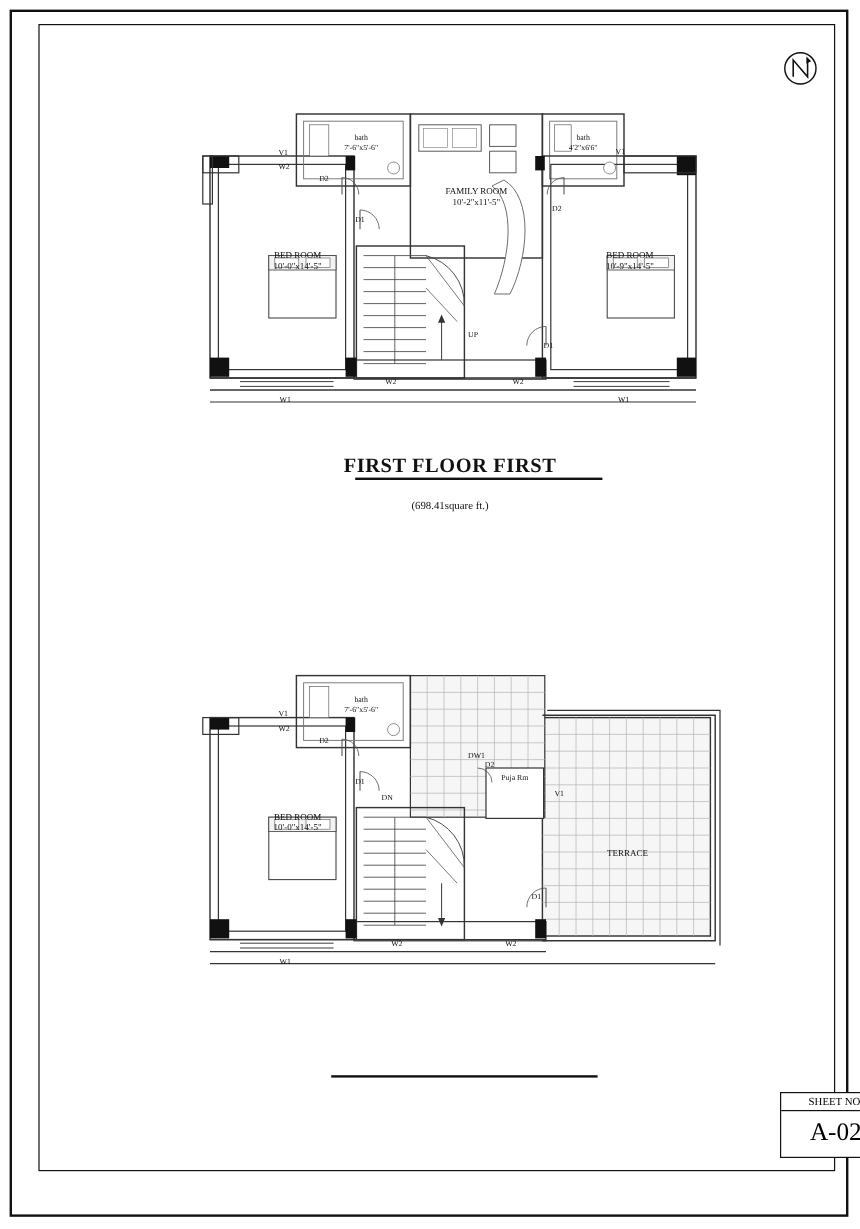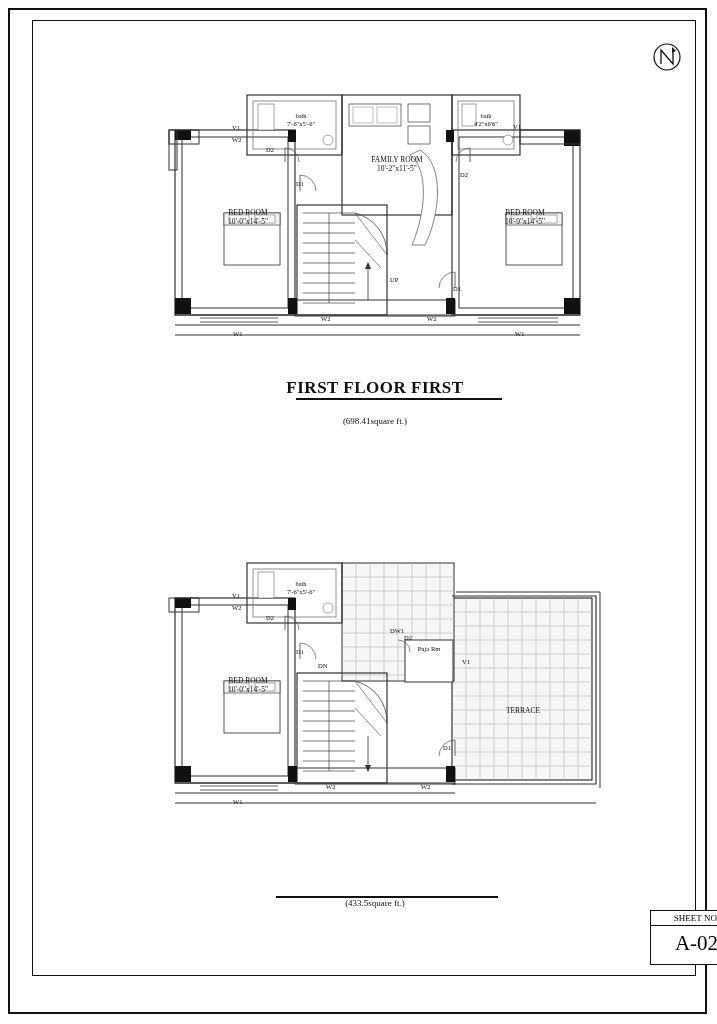--- a/index.html
+++ b/index.html
@@ -378,20 +378,19 @@
   <div class="tag" style="left:318px; top:662px;">DN</div>
   <div class="tag" style="left:390px; top:627px;">DW1</div>
   <div class="tag" style="left:404px; top:634px;">D2</div>
   <div class="tag" style="left:462px; top:658px;">V1</div>
   <div class="tag" style="left:443px; top:744px;">D1</div>
   <div class="tag" style="left:233px; top:798px;">W1</div>
   <div class="tag" style="left:326px; top:783px;">W2</div>
   <div class="tag" style="left:421px; top:783px;">W2</div>
 
   <div class="title-underline" style="left:276px; top:896px; width:222px;"></div>
-  <div class="plan-sub" style="left:220px; top:898px; width:310px;">(433.5square ft.)</div>
 
   <div class="sheetno">
     <div class="lbl">SHEET NO.</div>
     <div class="val">A-02</div>
   </div>
 
 </div>
 
 </body></html>

